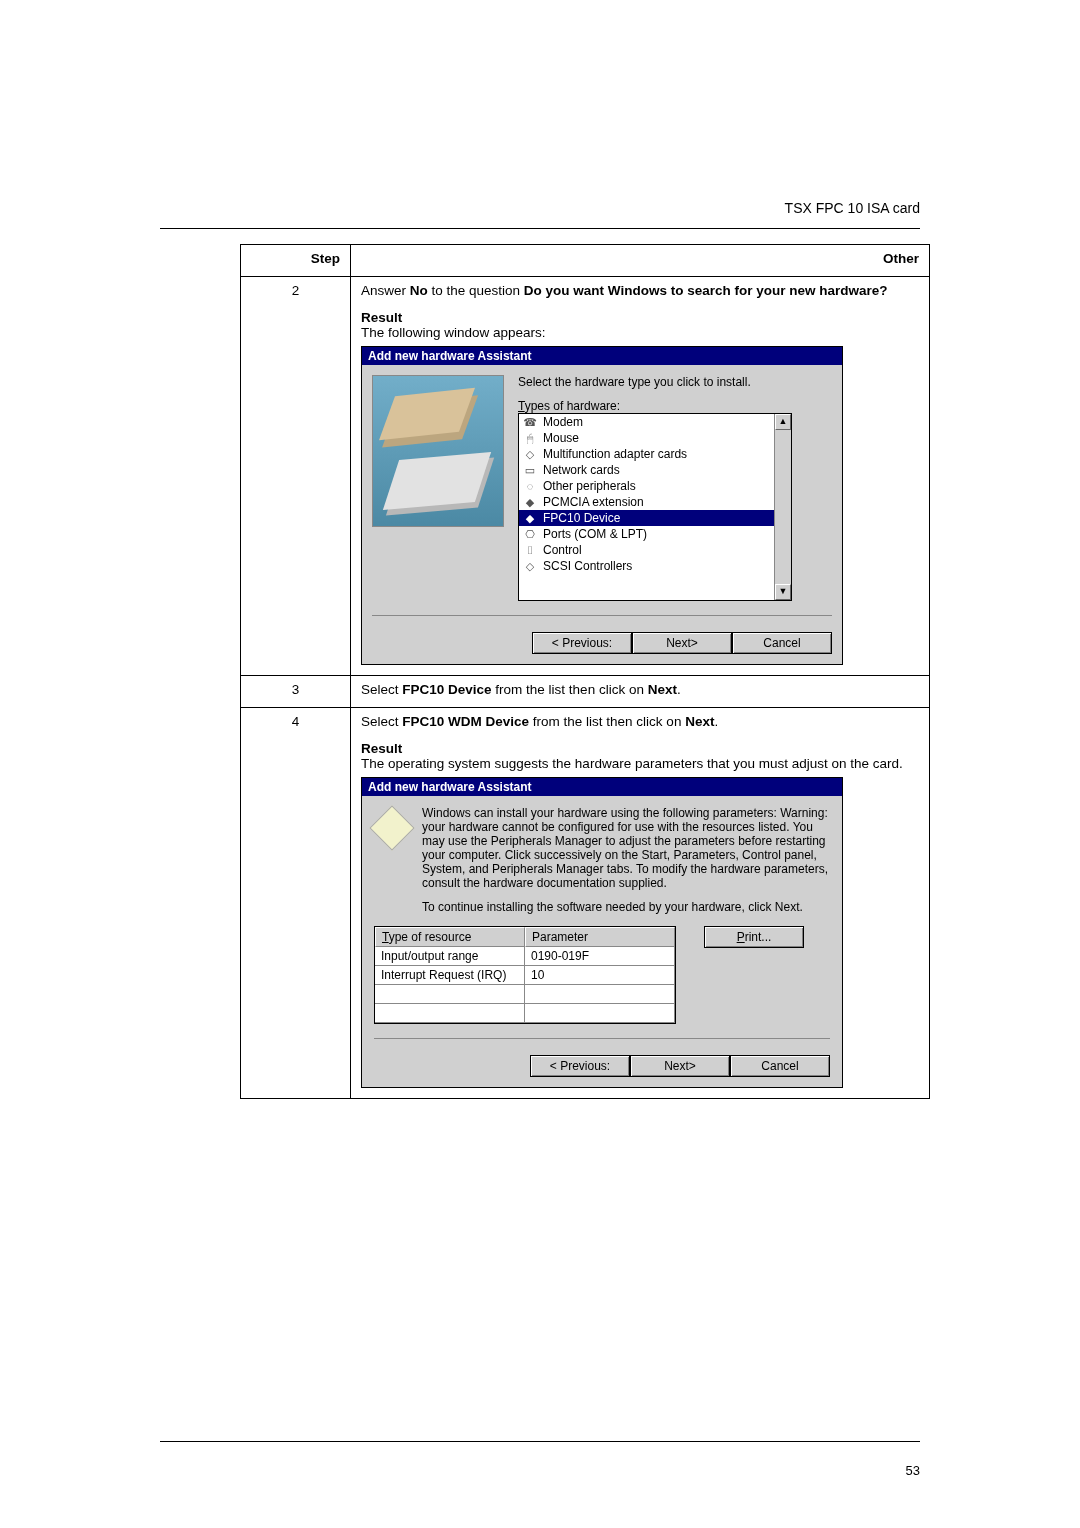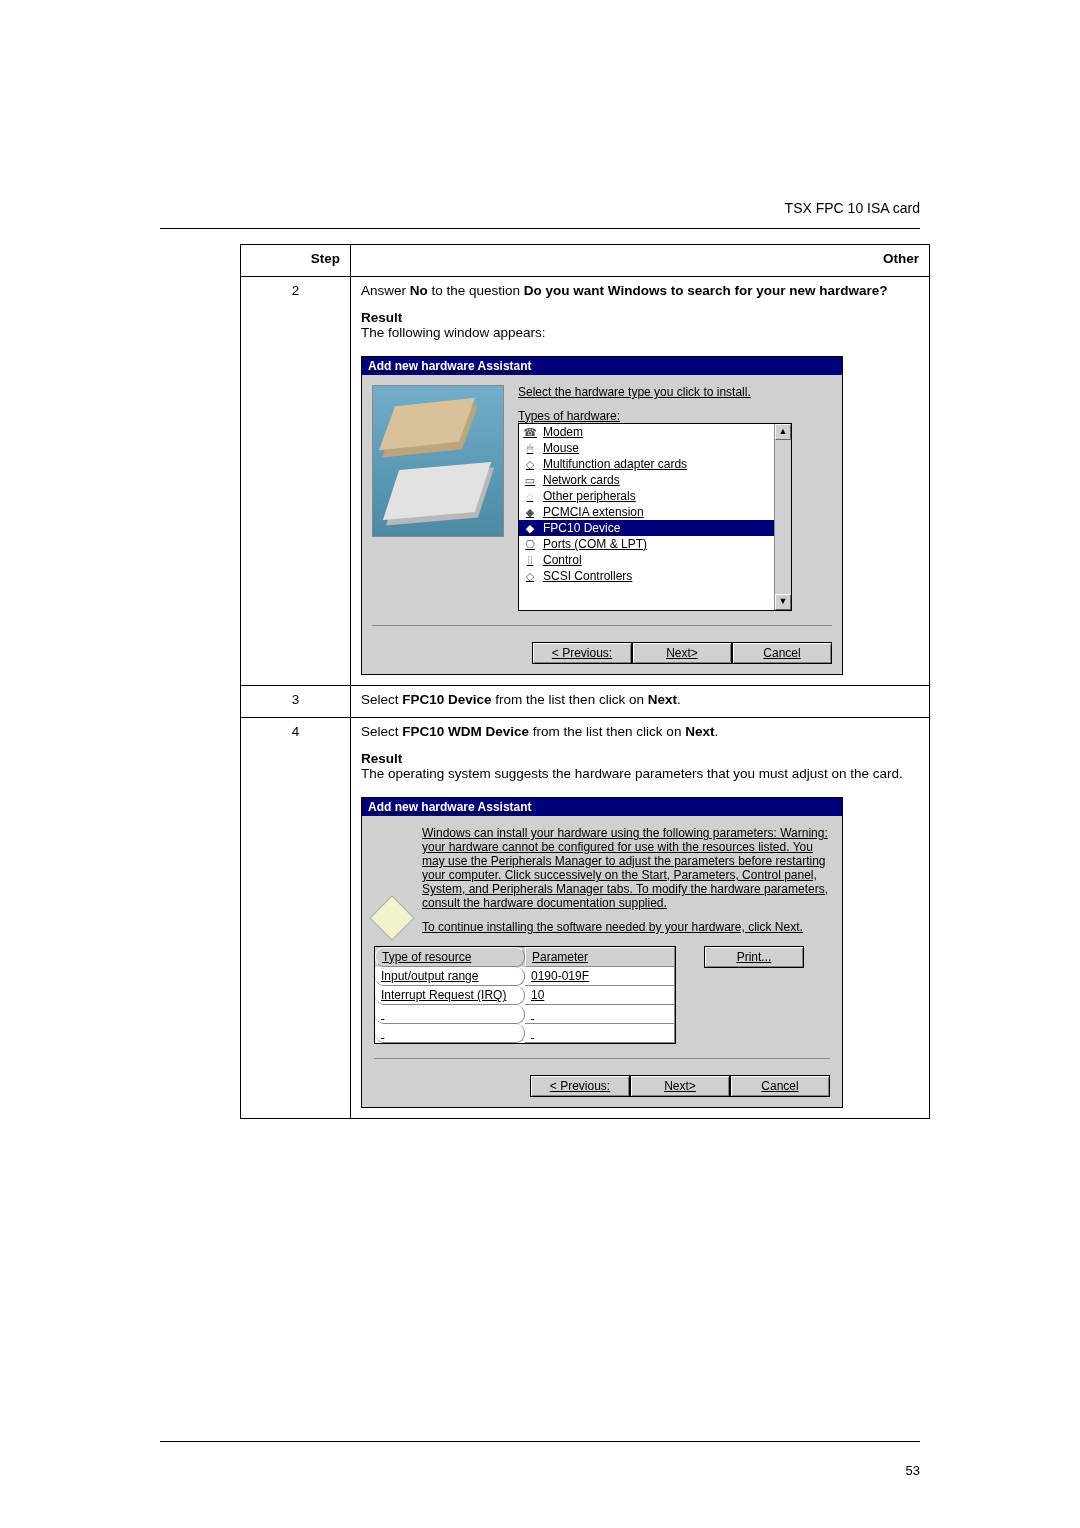--- a/index.html
+++ b/index.html
@@ -49,25 +49,24 @@
     text-align: right;
     padding-left: 23px;
   }
   .col-step { width: 76px; text-align: center; }
   .outer-table td.col-step { text-align: center; }
   .bold { font-weight: bold; }
   .result-lbl { font-weight: bold; margin-top: 12px; }
 
   
   .wizard {
-    margin-top: 16px;
+    margin-top: 6px;
     border: 1px solid #000;
     background: #d0d0d0;
     width: 480px;
-    text-decoration: underline;
   }
   .wizard-title {
     background: #00007b;
     color: #fff;
     font-size: 12px;
     font-weight: bold;
     padding: 2px 6px;
   }
   .wizard-body {
     padding: 10px;
@@ -172,41 +171,41 @@
     font-size: 12px;
   }
   .wiz2-ico {
     width: 30px; height: 30px;
     border: 1px solid #aaa;
     transform: rotate(45deg);
     background: #f2f2cc;
     margin: 6px 14px 0 2px;
     flex: 0 0 auto;
   }
-  .wiz2-top { display: flex; align-items: flex-end; }
+  .wiz2-top { display: flex; align-items: flex-start; }
   .wiz2-text { flex: 1; }
   .res-table {
     margin-top: 12px;
     display: flex;
     align-items: flex-start;
     gap: 28px;
   }
   .res-grid {
     border: 1px solid #000;
     background: #d0d0d0;
     width: 300px;
     font-size: 12px;
   }
   .res-row { display: flex; }
   .res-cell {
     padding: 2px 6px;
     border-right: 1px solid #888;
     border-bottom: 1px solid #888;
   }
-  .res-cell.a { width: 138px; border-radius: 9px; }
+  .res-cell.a { width: 138px; }
   .res-cell.b { width: 138px; }
   .res-head .res-cell { border-top: 1px solid #fff; border-left: 1px solid #fff; }
   .res-body { background: #fff; }
   .footer-rule {
     position: absolute;
     bottom: 86px;
     left: 160px; right: 160px;
     height: 1px;
     background: #000;
   }

